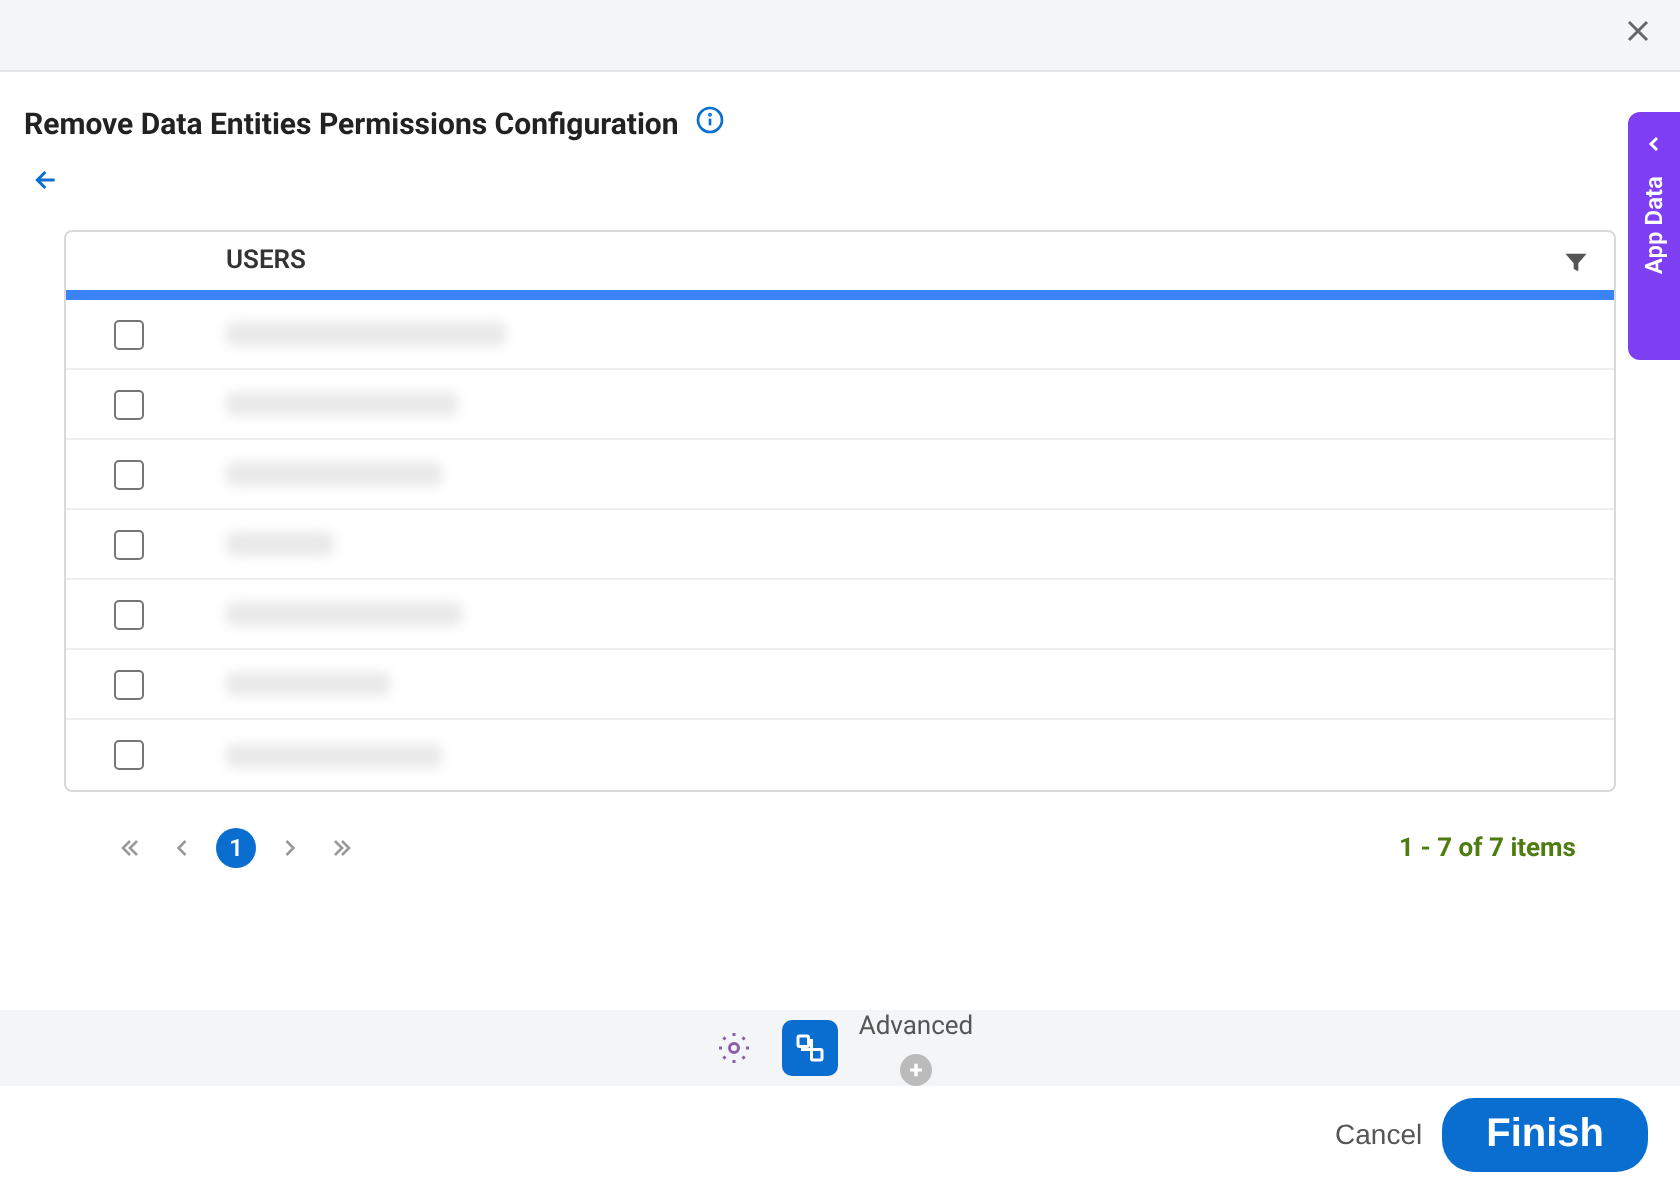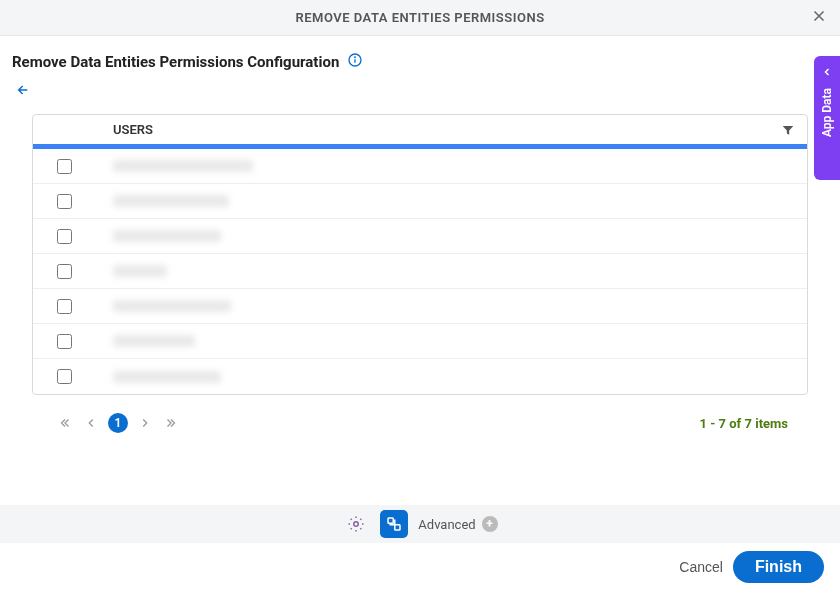--- a/index.html
+++ b/index.html
@@ -183,20 +183,21 @@
     }
     .toolbar-icon-btn svg { width: 18px; height: 18px; }
     .gear-color { color: #8a5fad; }
     .advanced-label {
       font-size: 13px;
       color: #555;
       display: inline-flex;
       align-items: center;
       gap: 6px;
       cursor: pointer;
+      flex-direction: column;
     }
     .plus-circle {
       width: 16px;
       height: 16px;
       background: #bbb;
       border-radius: 50%;
       color: #fff;
       display: inline-flex;
       align-items: center;
       justify-content: center;
@@ -230,21 +231,21 @@
       font-size: 14px;
       font-weight: 600;
       color: #333;
       cursor: pointer;
     }
     .primary-btn {
       background: #0a6ed1;
       border: none;
       border-radius: 16px;
       padding: 7px 22px;
-      font-size: 16px;
+      font-size: 20px;
       font-weight: 600;
       color: #fff;
       cursor: pointer;
     }
     .side-tab {
       position: absolute;
       right: 0;
       top: 56px;
       width: 26px;
       height: 124px;
@@ -265,21 +266,20 @@
       font-size: 12px;
       font-weight: 600;
       margin-top: 4px;
     }
     .side-tab svg { width: 12px; height: 12px; }
   </style>
 </head>
 <body>
 
 <div class="modal-header">
-  <span class="modal-title">REMOVE DATA ENTITIES PERMISSIONS</span>
   <span class="modal-close">
     <svg viewBox="0 0 24 24" width="18" height="18" fill="none" stroke="currentColor" stroke-width="2">
         <path d="M6 6 L18 18 M18 6 L6 18"></path>
       </svg>
   </span>
 </div>
 
 <div class="modal-body">
   <div class="page-title-row">
     <span class="page-title">Remove Data Entities Permissions Configuration</span>

